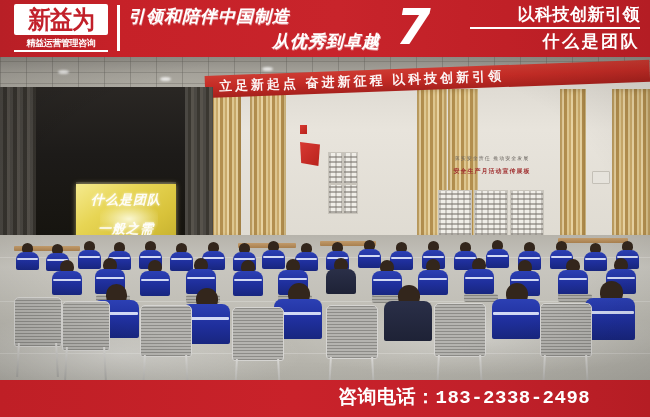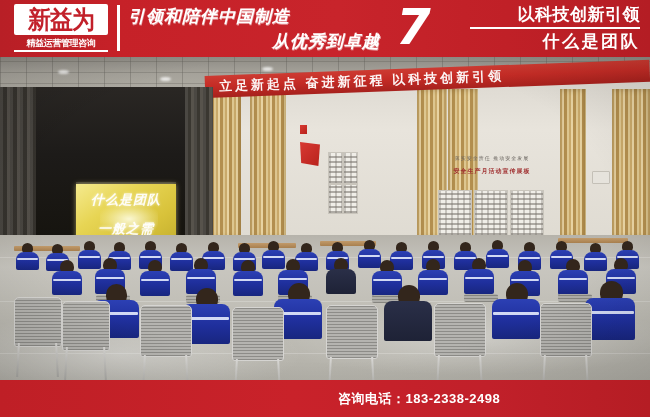--- a/index.html
+++ b/index.html
@@ -403,26 +403,26 @@
     font-size: 19px;
     font-weight: bold;
     letter-spacing: 1px;
     line-height: 25px;
     white-space: nowrap;
   }
   .footer-right {
     position: absolute;
     left: 338px; top: 6px;
     color: #ffffff;
-    font-size: 13px;
+    font-size: 19px;
     font-weight: bold;
     letter-spacing: 0.5px;
     line-height: 25px;
     white-space: nowrap;
-    font-family: Liberation Sans, sans-serif;
+    font-family: Liberation Mono, monospace;
   }
 </style>
 </head>
 <body>
 
 <div id="page">
 
   <div class="header-bar">
 
     <div class="logo-block">

